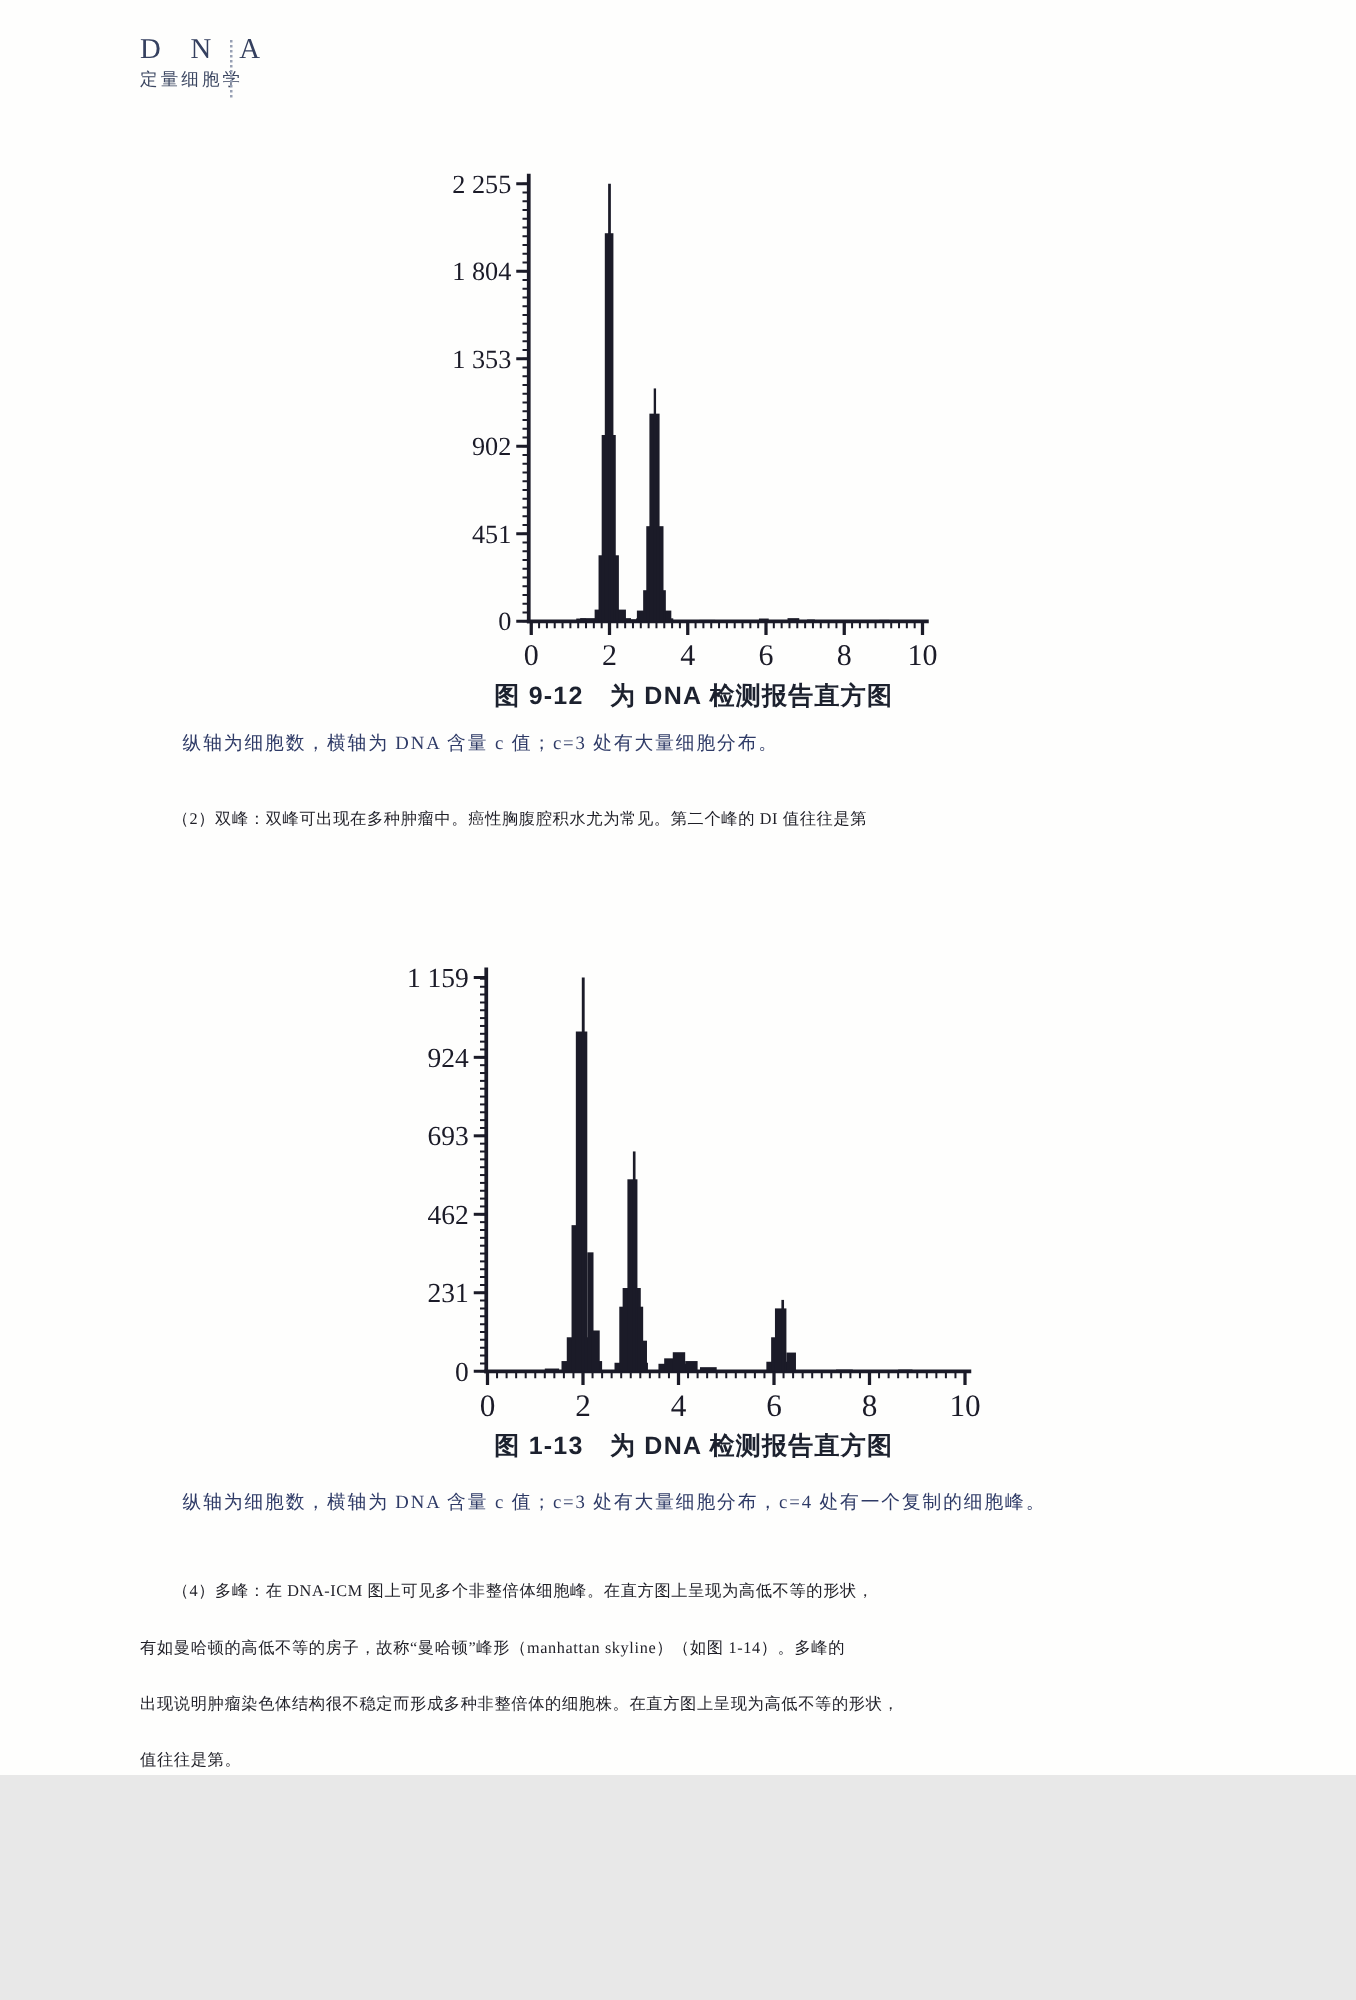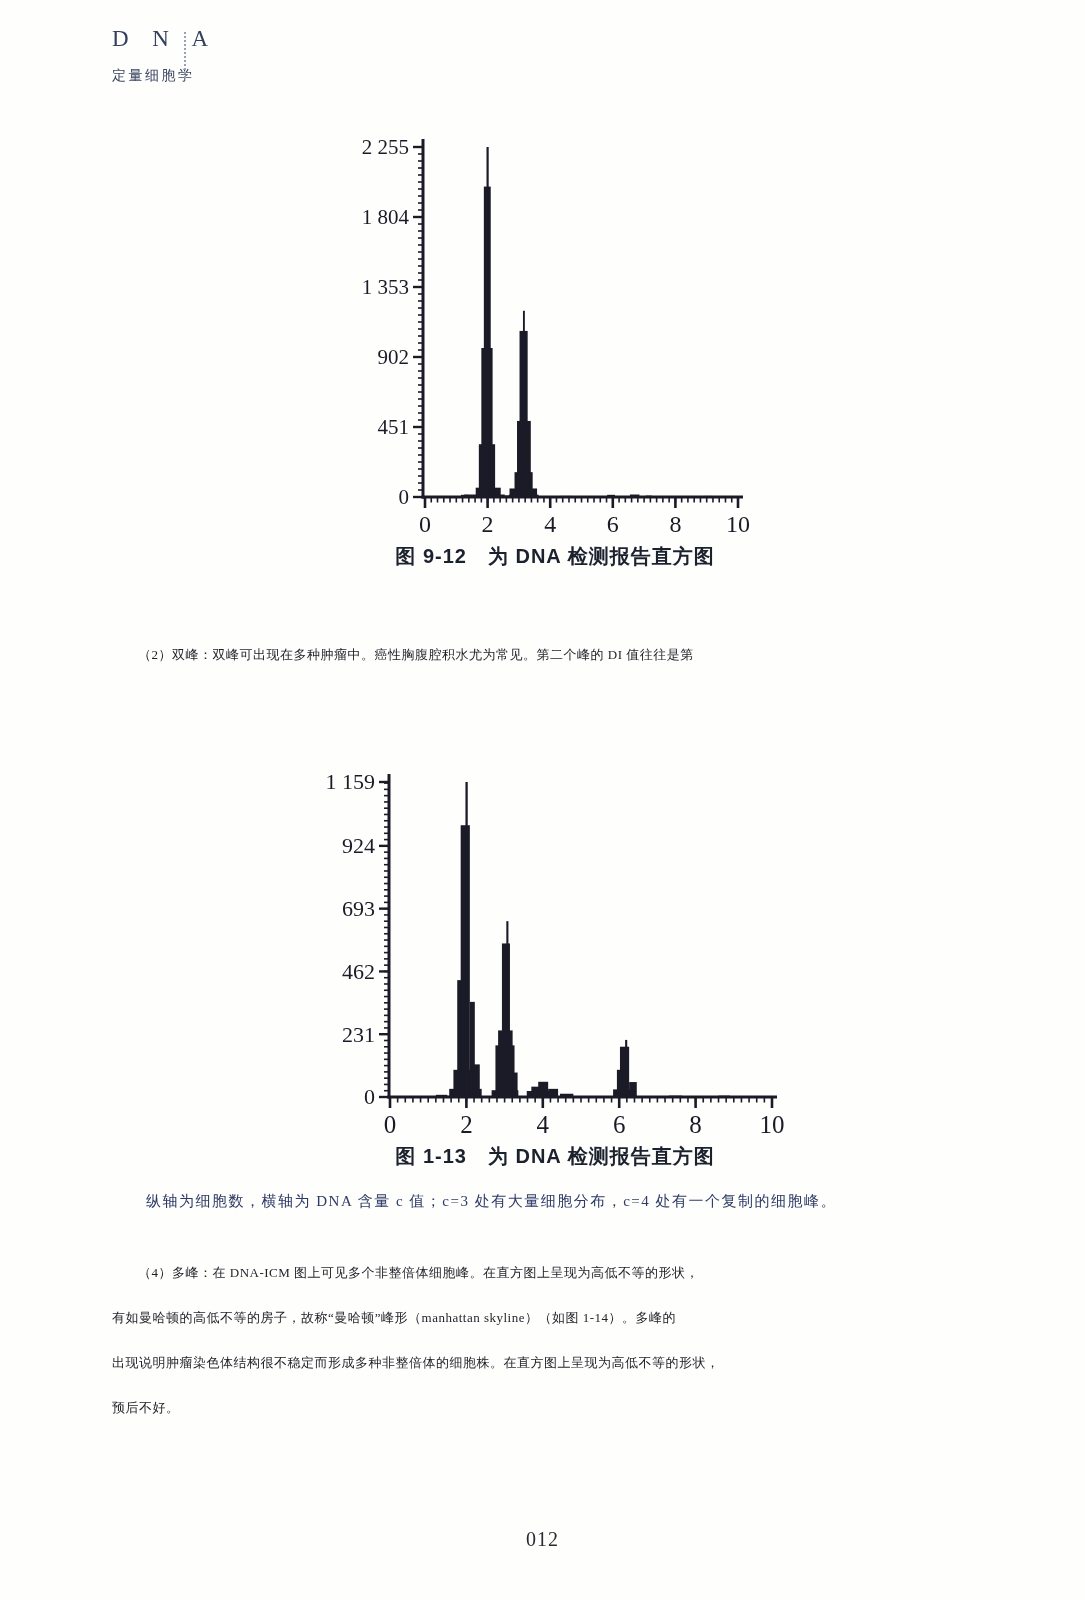--- a/index.html
+++ b/index.html
@@ -1,32 +1,32 @@
 <!DOCTYPE html>
 <html><head>
 <meta charset="utf-8">
 <style>
   html,body{margin:0;padding:0;background:#e8e8e8;}
   .page{
     position:relative;
-    width:1085px;height:1600px;
+    width:1085px;height:1420px;
     margin:0 auto;
     background:#fefefd;
     overflow:hidden;
     font-family:"Liberation Serif","DejaVu Serif",serif;
     color:#23232b;
   }
   
   .brand{position:absolute;left:112px;top:26px;}
   .brand-dna{
     font-family:"Liberation Serif","DejaVu Serif",serif;
     font-size:23px;letter-spacing:9px;color:#35405f;font-weight:500;
   }
   .brand-sub{
-    font-size:14px;letter-spacing:2.5px;color:#3a4560;margin-top:15px;
+    font-size:14px;letter-spacing:2.5px;color:#3a4560;margin-top:3px;
   }
   .brand-divider{
     position:absolute;left:184px;top:32px;height:46px;width:0;
     border-left:2px dotted #97a0b4;
   }
   
   .chart-svg{position:absolute;}
   
   .fig-caption{
     position:absolute;left:30px;width:1050px;text-align:center;
@@ -205,20 +205,21 @@
       <rect x="130.995" y="364.8270509977827" width="7.825" height="2.172949002217295" fill="#1b1b28"></rect>
       <rect x="174.815" y="365.4478935698448" width="6.260000000000001" height="1.5521064301552105" fill="#1b1b28"></rect>
       <rect x="229.59" y="365.9135254988914" width="12.520000000000001" height="1.0864745011086474" fill="#1b1b28"></rect>
       <rect x="277.16600000000005" y="364.8270509977827" width="7.825" height="2.172949002217295" fill="#1b1b28"></rect>
       <rect x="300.015" y="364.51662971175165" width="9.39" height="2.483370288248337" fill="#1b1b28"></rect>
       <rect x="315.66499999999996" y="365.60310421286033" width="6.260000000000001" height="1.3968957871396896" fill="#1b1b28"></rect>
       <rect x="373.57" y="365.9135254988914" width="7.825" height="1.0864745011086474" fill="#1b1b28"></rect>
     </svg>
 
   <div class="fig-caption" style="top:543px;">图 9-12　为 DNA 检测报告直方图</div>
+  <div class="fig-note" style="top:585px;">纵轴为细胞数，横轴为 DNA 含量 c 值；c=3 处有大量细胞分布。</div>
 
   <div class="para" style="top:632px;">
     <div class="line indent">（2）双峰：双峰可出现在多种肿瘤中。癌性胸腹腔积水尤为常见。第二个峰的 DI 值往往是第</div>
   </div>
 
   <svg class="chart-svg" style="left:300px;top:750px;" width="500" height="400" viewBox="0 0 500 400">
       <line x1="89" y1="348.5" x2="89" y2="24" stroke="#1b1b28" stroke-width="3"></line>
       <line x1="87.5" y1="347" x2="477" y2="347" stroke="#1b1b28" stroke-width="3"></line>
       <line x1="89" y1="347" x2="84" y2="347" stroke="#1b1b28" stroke-width="1.6"></line>
       <line x1="89" y1="340.7217428817946" x2="84" y2="340.7217428817946" stroke="#1b1b28" stroke-width="1.6"></line>
@@ -374,18 +375,18 @@
       <rect x="418.52000000000004" y="345.64106988783436" width="11.46" height="1.35893011216566" fill="#1b1b28"></rect>
     </svg>
 
   <div class="fig-caption" style="top:1143px;">图 1-13　为 DNA 检测报告直方图</div>
   <div class="fig-note" style="top:1192px;">纵轴为细胞数，横轴为 DNA 含量 c 值；c=3 处有大量细胞分布，c=4 处有一个复制的细胞峰。</div>
 
   <div class="para" style="top:1250px;">
     <div class="line indent">（4）多峰：在 DNA-ICM 图上可见多个非整倍体细胞峰。在直方图上呈现为高低不等的形状，</div>
     <div class="line">有如曼哈顿的高低不等的房子，故称“曼哈顿”峰形（manhattan skyline）（如图 1-14）。多峰的</div>
     <div class="line">出现说明肿瘤染色体结构很不稳定而形成多种非整倍体的细胞株。在直方图上呈现为高低不等的形状，</div>
-    <div class="line">预后不好。</div>
+    <div class="line">值往往是第。</div>
   </div>
 
   <div class="page-number">012</div>
 
 </div>
 
 </body></html>

